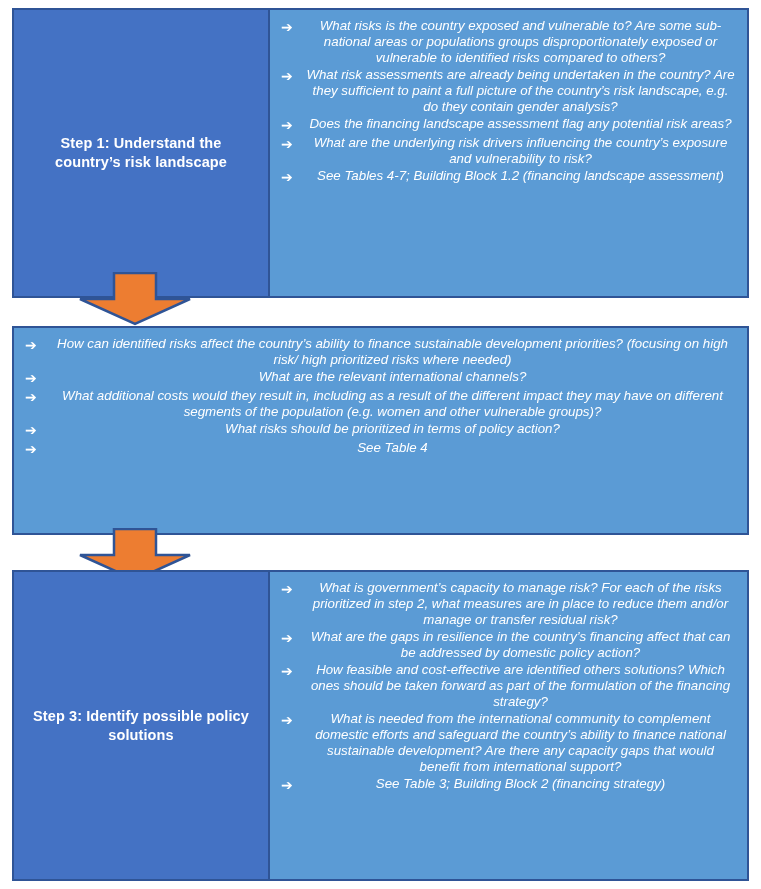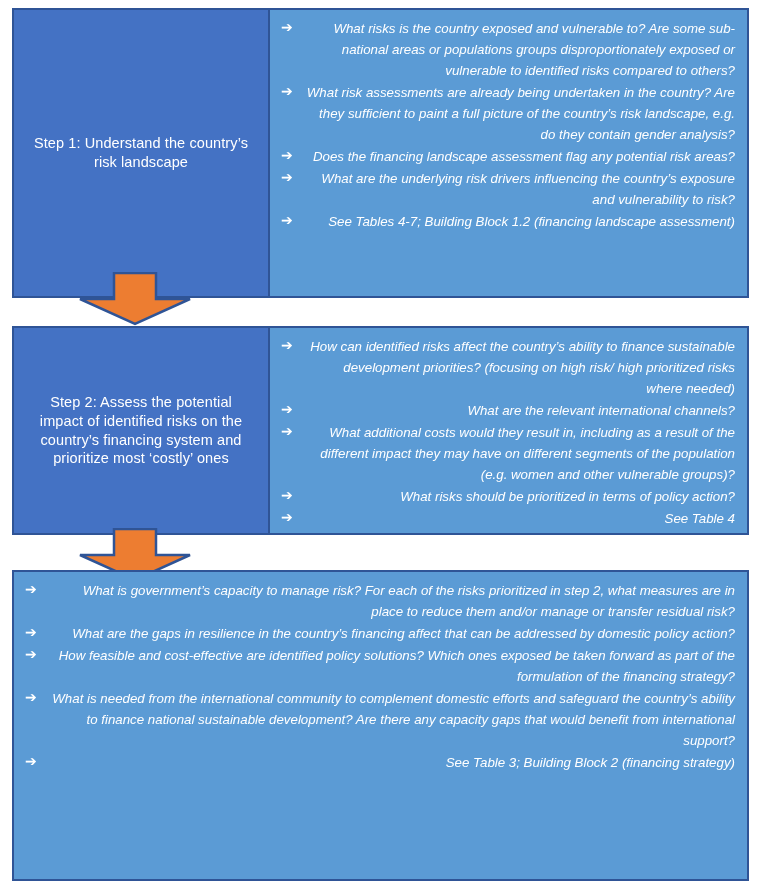--- a/index.html
+++ b/index.html
@@ -35,21 +35,21 @@
     background: #4472c4;
     border-right: 2px solid #2f5496;
     display: flex;
     align-items: center;
     justify-content: center;
     padding: 8px 14px;
   }
 
   .step-label-text {
     color: #ffffff;
-    font-weight: normal;
+    font-weight: bold;
     font-size: 14.5px;
     line-height: 1.3;
     text-align: center;
     letter-spacing: 0.1px;
   }
 
   .step-questions {
     flex: 1 1 auto;
     background: #5b9bd5;
     padding: 8px 12px 8px 8px;
@@ -69,22 +69,22 @@
     line-height: 18.2px;
     text-align: left;
     padding-left: 3px;
   }
 
   .q-text {
     flex: 1 1 auto;
     color: #ffffff;
     font-style: italic;
     font-size: 13.3px;
-    line-height: 21px;
-    text-align: right;
+    line-height: 16px;
+    text-align: center;
   }
 
   
   #box-1 { top: 8px;   height: 290px; }
   #box-2 { top: 326px; height: 209px; }
   #box-3 { top: 570px; height: 311px; }
 
   
   .connector {
     position: absolute;
@@ -129,23 +129,20 @@
     </div>
   </div>
 
   <div class="connector" id="connector-1">
     <svg viewBox="0 0 114 54" xmlns="http://www.w3.org/2000/svg">
       <polygon points="36,1 78,1 78,27 112,27 57,52 2,27 36,27" fill="#ed7d31" stroke="#2f5496" stroke-width="2.5"></polygon>
     </svg>
   </div>
 
   <div class="step-box" id="box-2">
-    <div class="step-label">
-      <div class="step-label-text">Step 2: Assess the potential impact of identified risks on the country’s financing system and prioritize most ‘costly’ ones</div>
-    </div>
     <div class="step-questions">
       <div class="q-item">
         <span class="q-bullet">➔</span>
         <span class="q-text">How can identified risks affect the country’s ability to finance sustainable development priorities? (focusing on high risk/ high prioritized risks where needed)</span>
       </div>
       <div class="q-item">
         <span class="q-bullet">➔</span>
         <span class="q-text">What are the relevant international channels?</span>
       </div>
       <div class="q-item">
@@ -163,32 +160,35 @@
     </div>
   </div>
 
   <div class="connector" id="connector-2">
     <svg viewBox="0 0 114 54" xmlns="http://www.w3.org/2000/svg">
       <polygon points="36,1 78,1 78,27 112,27 57,52 2,27 36,27" fill="#ed7d31" stroke="#2f5496" stroke-width="2.5"></polygon>
     </svg>
   </div>
 
   <div class="step-box" id="box-3">
+    <div class="step-label">
+      <div class="step-label-text">Step 3: Identify possible policy solutions</div>
+    </div>
     <div class="step-questions">
       <div class="q-item">
         <span class="q-bullet">➔</span>
         <span class="q-text">What is government’s capacity to manage risk? For each of the risks prioritized in step 2, what measures are in place to reduce them and/or manage or transfer residual risk?</span>
       </div>
       <div class="q-item">
         <span class="q-bullet">➔</span>
         <span class="q-text">What are the gaps in resilience in the country’s financing affect that can be addressed by domestic policy action?</span>
       </div>
       <div class="q-item">
         <span class="q-bullet">➔</span>
-        <span class="q-text">How feasible and cost-effective are identified policy solutions? Which ones exposed be taken forward as part of the formulation of the financing strategy?</span>
+        <span class="q-text">How feasible and cost-effective are identified others solutions? Which ones should be taken forward as part of the formulation of the financing strategy?</span>
       </div>
       <div class="q-item">
         <span class="q-bullet">➔</span>
         <span class="q-text">What is needed from the international community to complement domestic efforts and safeguard the country’s ability to finance national sustainable development? Are there any capacity gaps that would benefit from international support?</span>
       </div>
       <div class="q-item">
         <span class="q-bullet">➔</span>
         <span class="q-text">See Table 3; Building Block 2 (financing strategy)</span>
       </div>
     </div>

